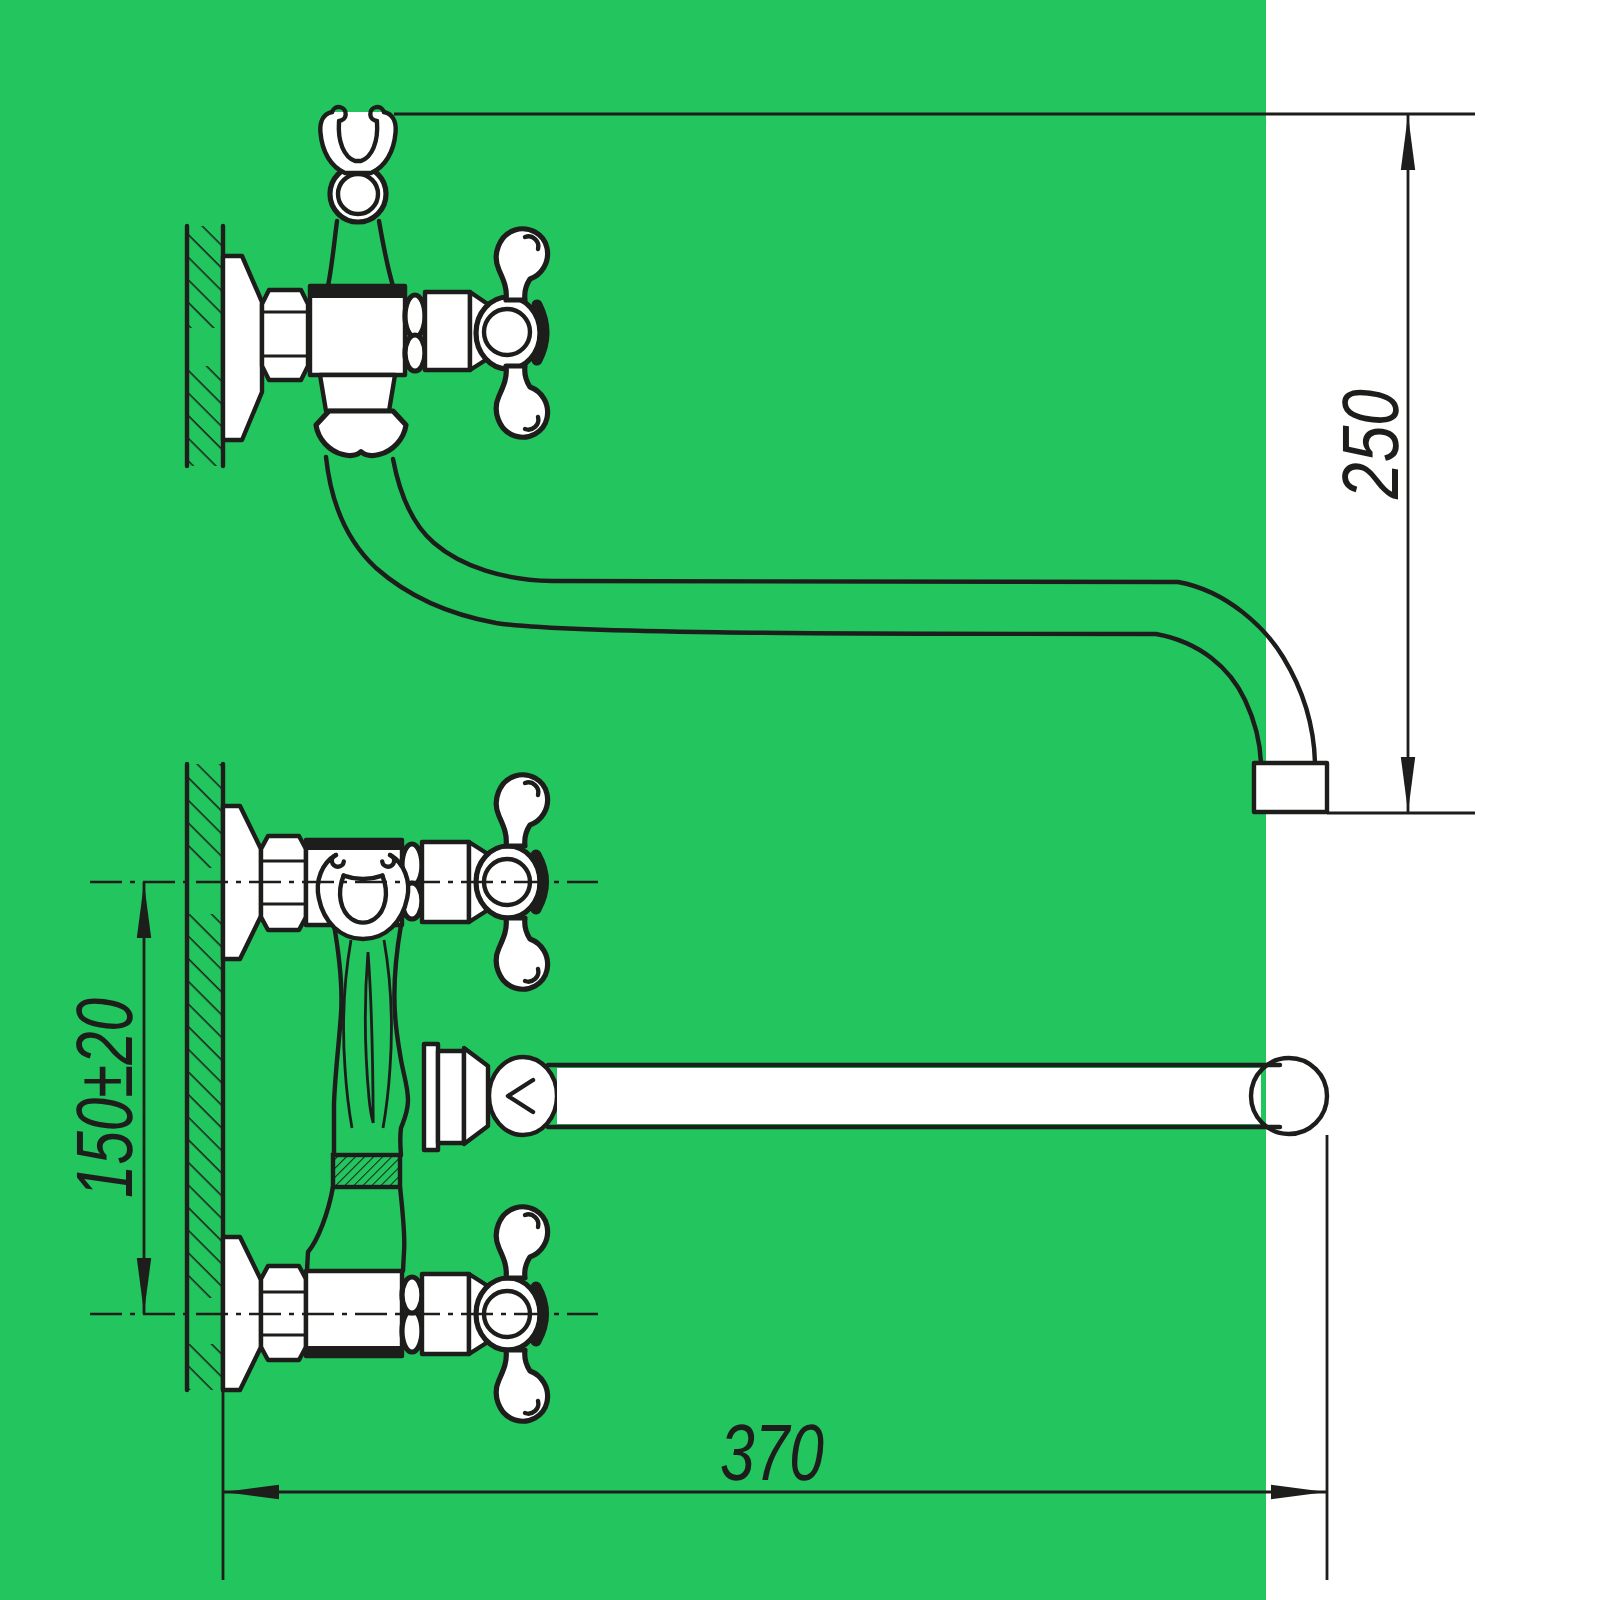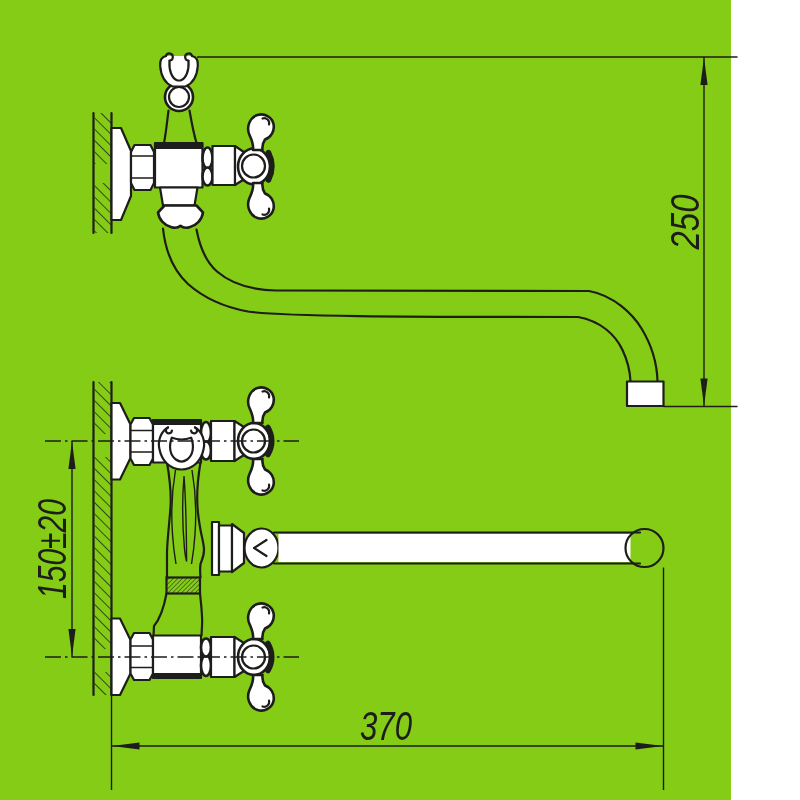--- a/index.html
+++ b/index.html
@@ -1,16 +1,16 @@
 <!DOCTYPE html>
 <html><head>
 <meta charset="utf-8">
 <style>
   html,body{margin:0;padding:0;background:#fff;}
-  .page{width:731px;height:800px;background:#84cc16;position:relative;}
+  .page{width:633px;height:800px;background:#22c55e;position:relative;}
   svg{display:block}
   .ol{fill:#fff;stroke:#1d1d1b;stroke-width:2.2;stroke-linejoin:round;stroke-linecap:round}
   .oln{fill:none;stroke:#1d1d1b;stroke-width:2.2;stroke-linejoin:round;stroke-linecap:round}
   .th{stroke-width:2.6}
   .fct{fill:none;stroke:#1d1d1b;stroke-width:1.5}
   .thin{fill:none;stroke:#1d1d1b;stroke-width:1.4;stroke-linecap:butt}
   .cl{fill:none;stroke:#1d1d1b;stroke-width:1.3;stroke-dasharray:16 4 2.5 4}
   .arr{fill:#1d1d1b;stroke:none}
   .band{fill:#1d1d1b;stroke:none}
   .capbar{fill:none;stroke:#1d1d1b;stroke-width:5.5;stroke-linecap:round}

